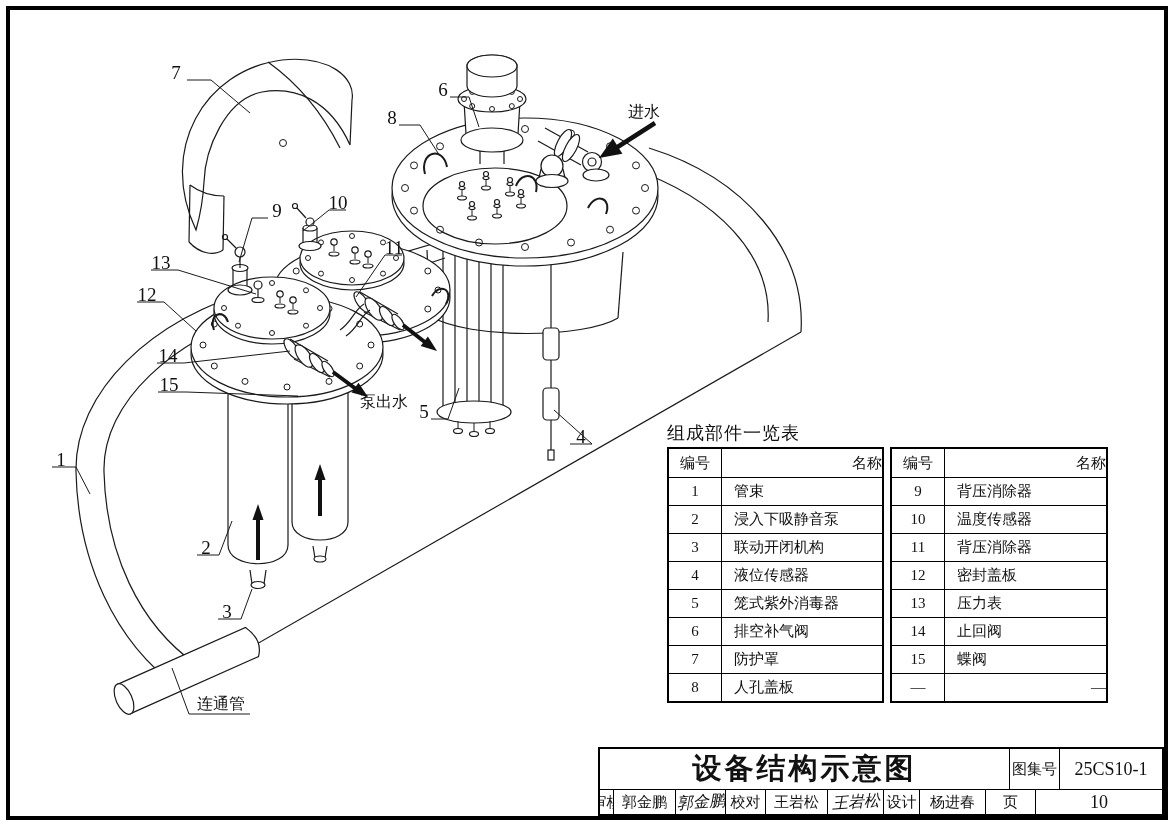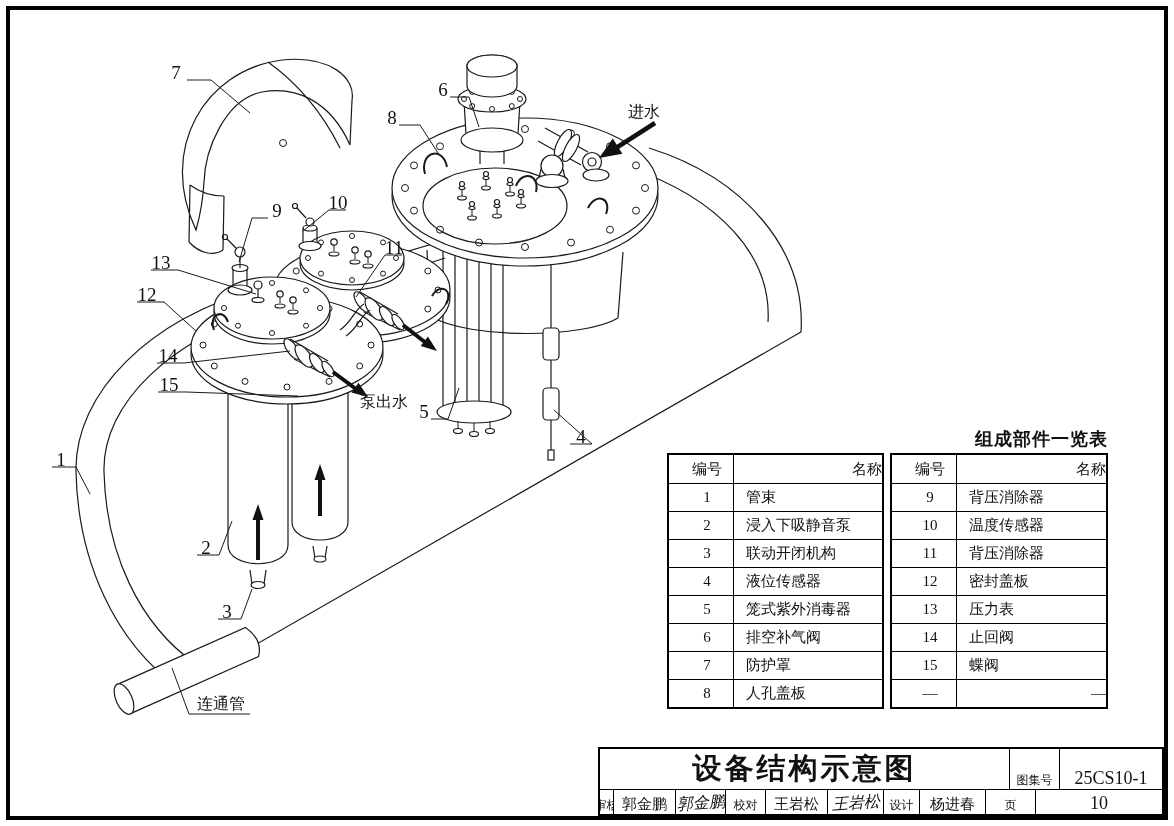--- a/index.html
+++ b/index.html
@@ -12,39 +12,39 @@
   svg .thin{stroke:#1a1a1a;stroke-width:1;fill:none;}
   svg .thick{stroke:#111;stroke-width:4;fill:none;}
   svg .fillb{fill:#111;stroke:none;}
   svg .hole{fill:none;stroke:#1a1a1a;stroke-width:1;}
   svg text{fill:#111;}
   svg .num{font:19px "Liberation Serif",serif;text-anchor:middle;}
   svg .zh{font:16px "Liberation Serif","DejaVu Serif",serif;text-anchor:middle;}
 
   
   #parts{position:absolute;left:667px;top:421px;width:441px;}
-  #parts .ttl{text-align:right;font-size:18px;font-weight:bold;letter-spacing:1px;height:26px;line-height:24px;margin-top:6px;}
+  #parts .ttl{text-align:left;font-size:18px;font-weight:normal;letter-spacing:1px;height:26px;line-height:24px;}
   #parts .twrap{display:flex;gap:6px;}
   table.pt{border-collapse:collapse;table-layout:fixed;}
   table.pt td{border:1.5px solid #000;font-size:15px;height:27px;padding:0 0 0 0;line-height:1;}
   table.pt tr.hd td{height:28px;text-align:center;}
-  table.pt td.no{width:52px;text-align:center;padding-left:12px;}
+  table.pt td.no{width:52px;text-align:center;}
   table.pt td.nm{padding-left:12px;}
   table.pt td.nm.ctr{text-align:right;padding-left:0;}
   table.pt{border:2px solid #000;}
 
   
   #tblock{position:absolute;left:598px;top:747px;width:566px;height:69px;border:2px solid #000;box-sizing:border-box;background:#fff;}
   #tblock *{box-sizing:border-box;}
   #tblock .r1{display:flex;height:41px;border-bottom:1.5px solid #000;}
   #tblock .r2{display:flex;height:24px;}
-  #tblock .c{border-right:1.5px solid #000;display:flex;align-items:flex-end;justify-content:center;overflow:hidden;white-space:nowrap;}
+  #tblock .c{border-right:1.5px solid #000;display:flex;align-items:center;justify-content:center;overflow:hidden;white-space:nowrap;}
   #tblock .c:last-child{border-right:none;}
   .bigtitle{font-size:29px;font-weight:bold;letter-spacing:3px;}
-  .lbl{font-size:12px;}
+  .lbl{font-size:15px;}
   .val{font-size:18px;}
   .nm2{font-size:15px;}
   .sig{font-size:16px;font-style:italic;transform:rotate(-4deg);font-family:"Liberation Serif",serif;}
 </style>
 </head>
 <body>
 
 <div id="page">
   <div id="frame"></div>
 

